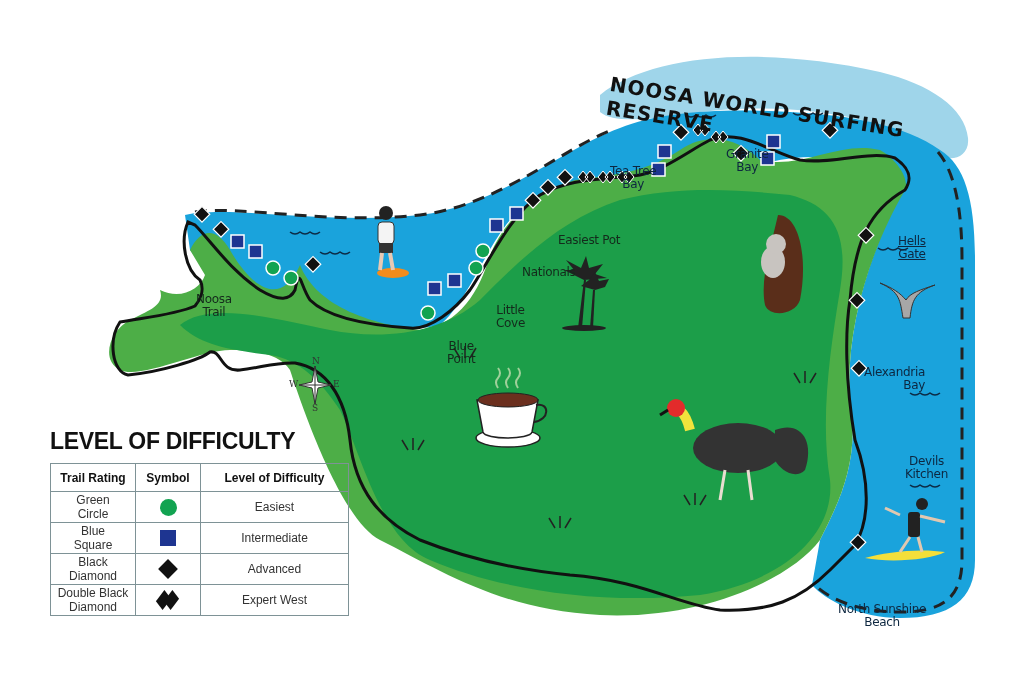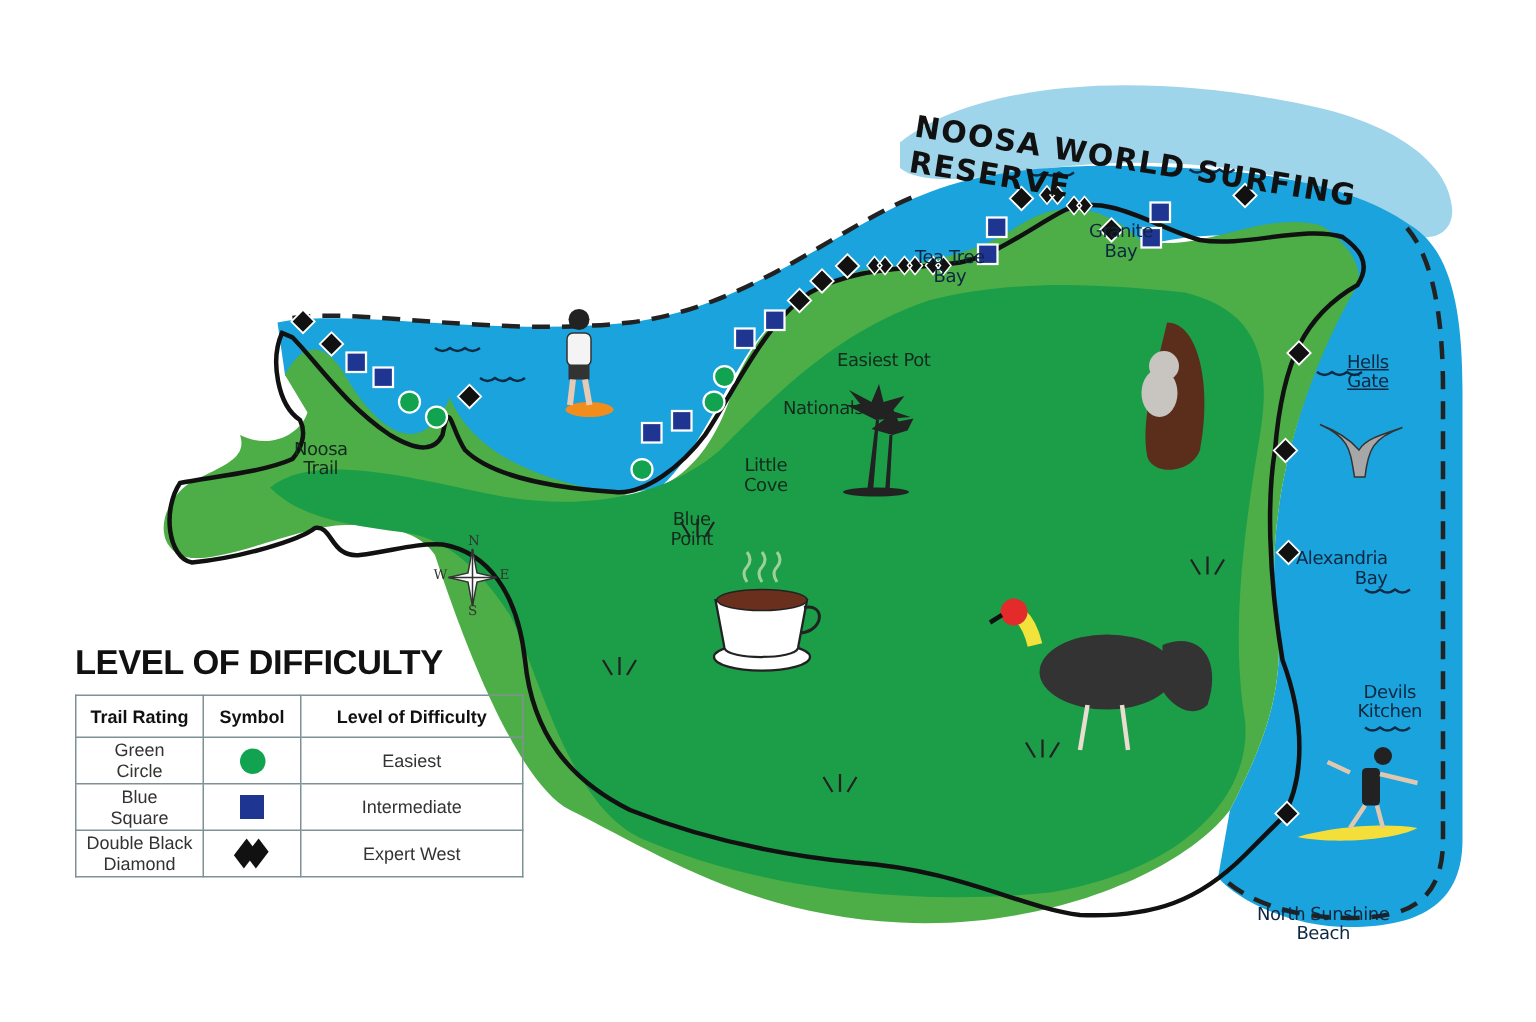--- a/index.html
+++ b/index.html
@@ -192,20 +192,26 @@
       <td style="width:60px;"><span class="sym-circle"></span></td>
       <td>Easiest</td>
     </tr>
     <tr>
       <td style="white-space:pre;">Blue
 Square</td>
       <td><span class="sym-square"></span></td>
       <td>Intermediate</td>
     </tr>
     <tr>
+      <td style="white-space:pre;">Black
+Diamond</td>
+      <td><span class="sym-diamond"></span></td>
+      <td>Advanced</td>
+    </tr>
+    <tr>
       <td style="white-space:pre;">Double Black
 Diamond</td>
       <td><span class="sym-double"><i style="left:2px;"></i><i style="left:10px;"></i></span></td>
       <td>Expert West</td>
     </tr>
   </tbody>
     </table>
 </div>
 
 </body></html>

